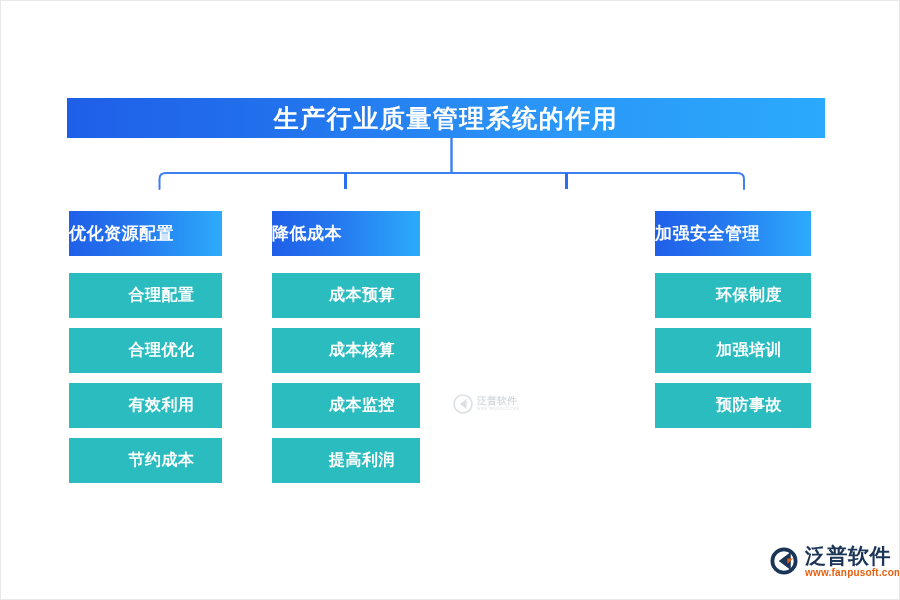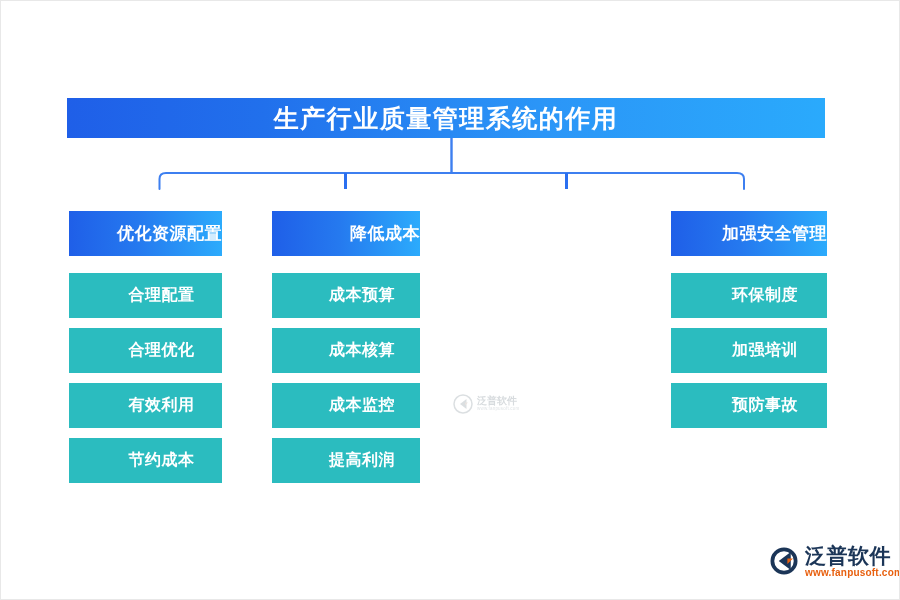--- a/index.html
+++ b/index.html
@@ -54,27 +54,27 @@
   }
 
   
   .column {
     position: absolute;
     top: 210px;
   }
   .col-0 { left: 68px;  width: 153px; }
   .col-1 { left: 271px; width: 148px; }
   .col-2 { left: 485px; width: 155px; }
-  .col-3 { left: 670px; width: 156px; border-radius: 23px; }
+  .col-3 { left: 654px; width: 156px; border-radius: 23px; }
 
   .cat-box {
     height: 45px;
     display: flex;
     align-items: center;
-    justify-content: flex-end;
+    justify-content: flex-start;
     background: linear-gradient(90deg, #1f5fe8 0%, #2579ef 45%, #2cabfc 100%);
   }
   .cat-label {
     color: #ffffff;
     font-size: 17px;
     font-weight: bold;
     letter-spacing: 0.5px;
     white-space: nowrap;
   }
 

